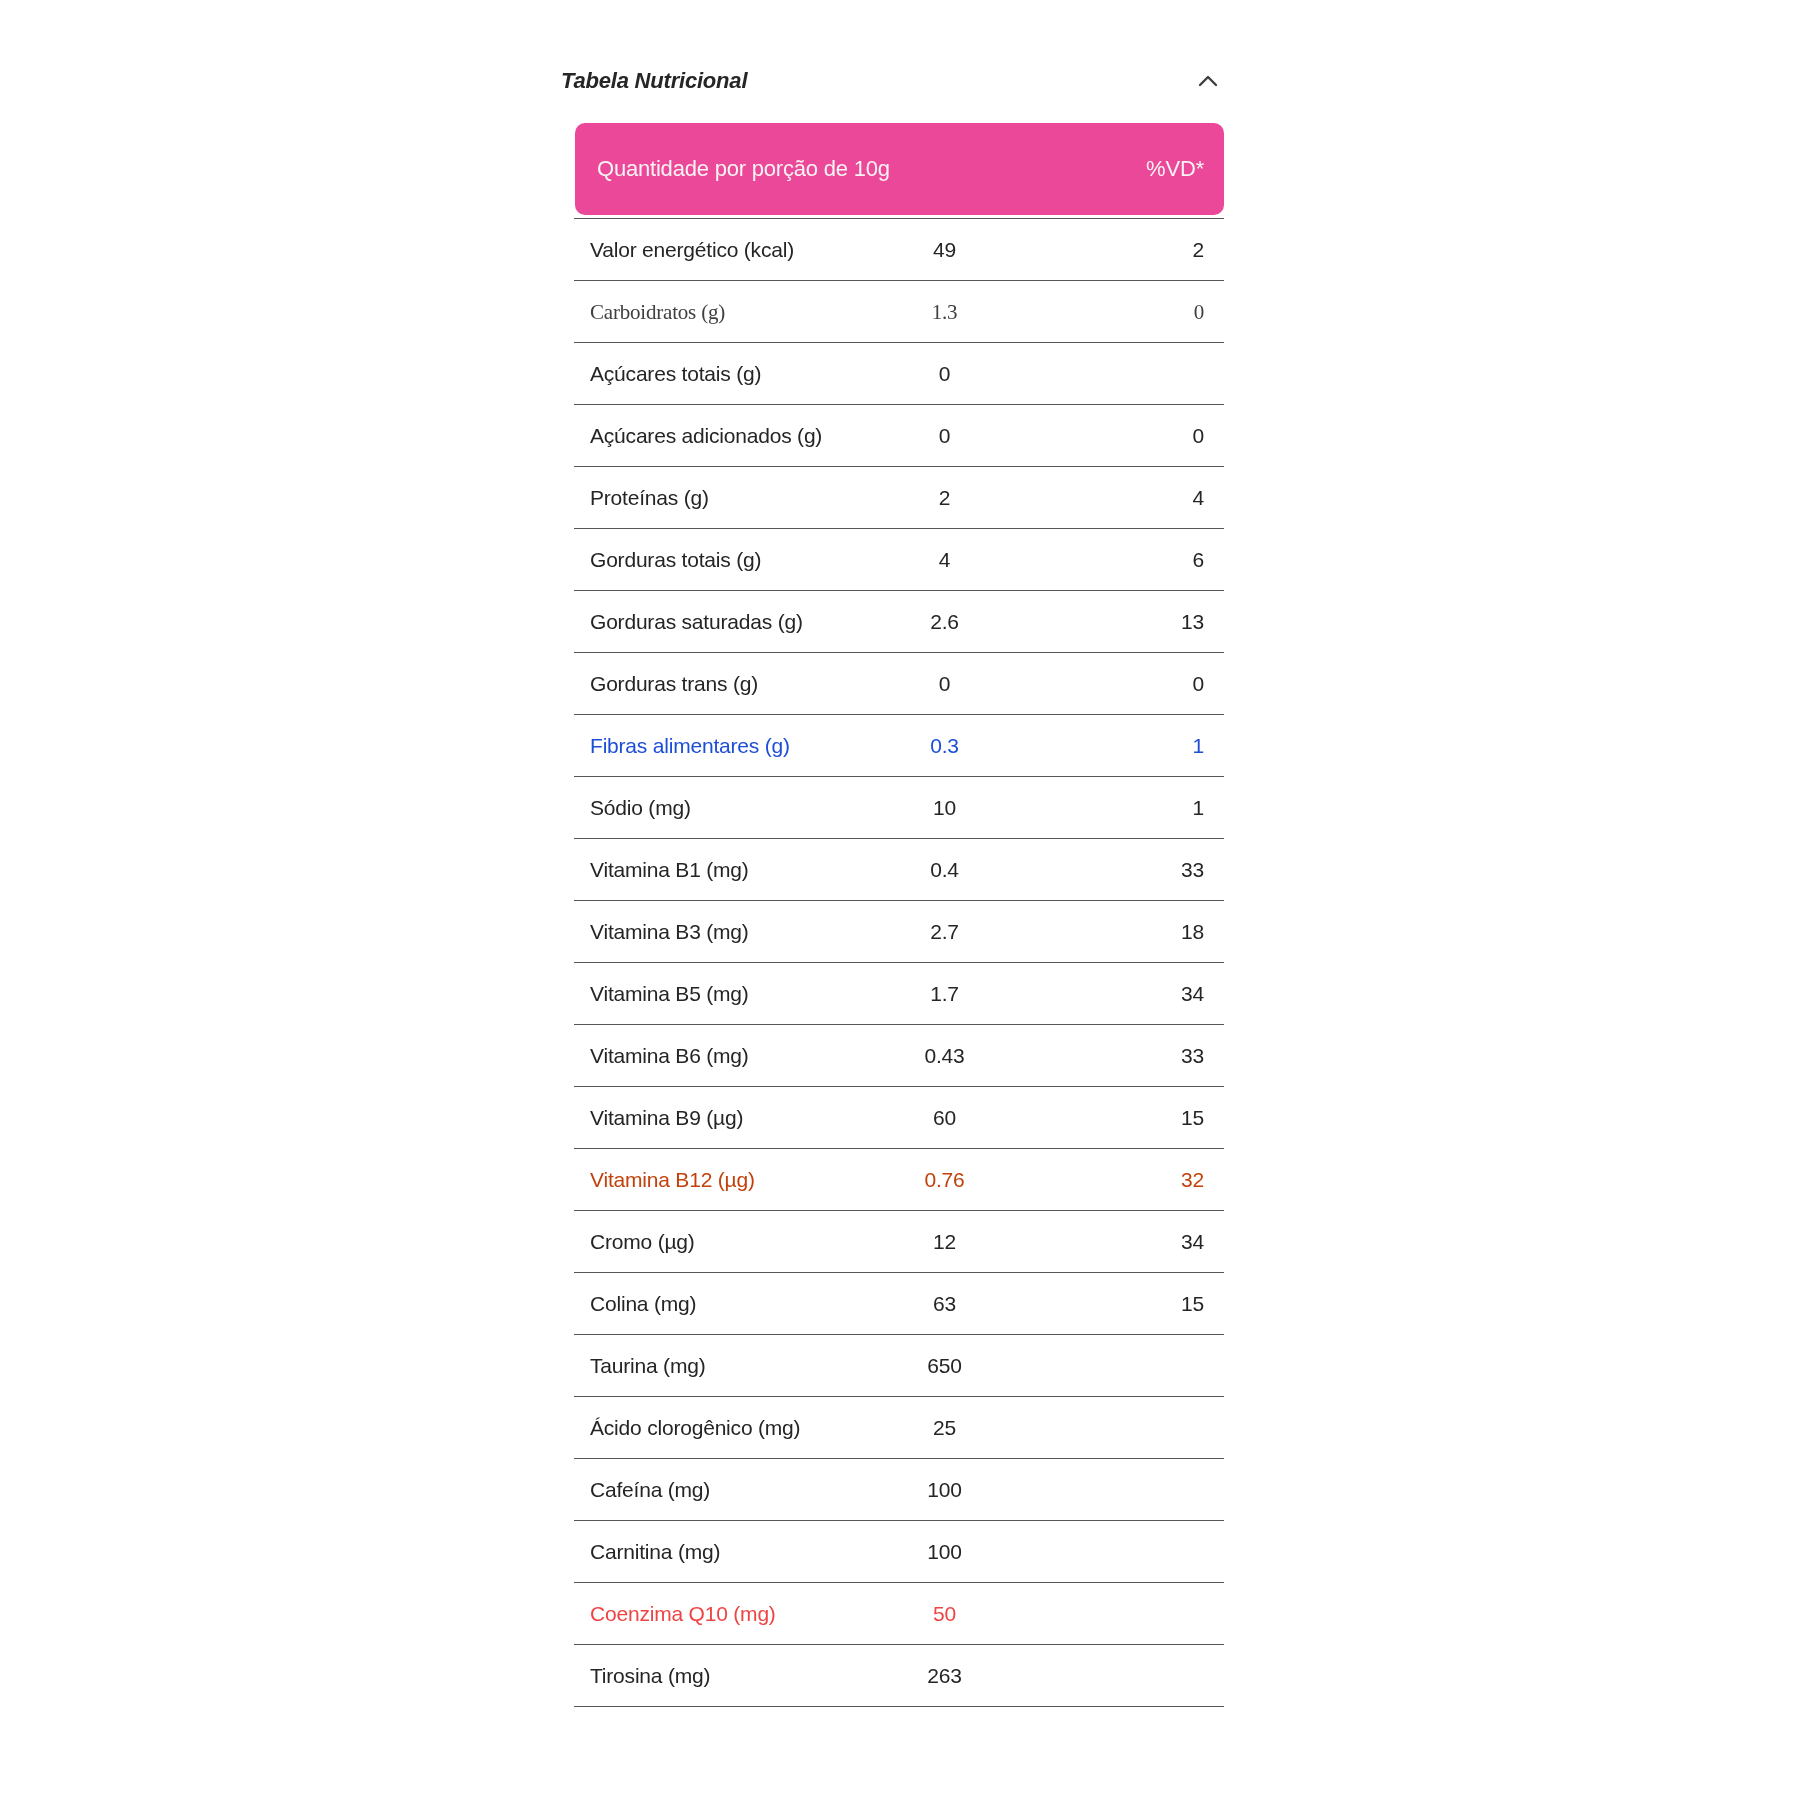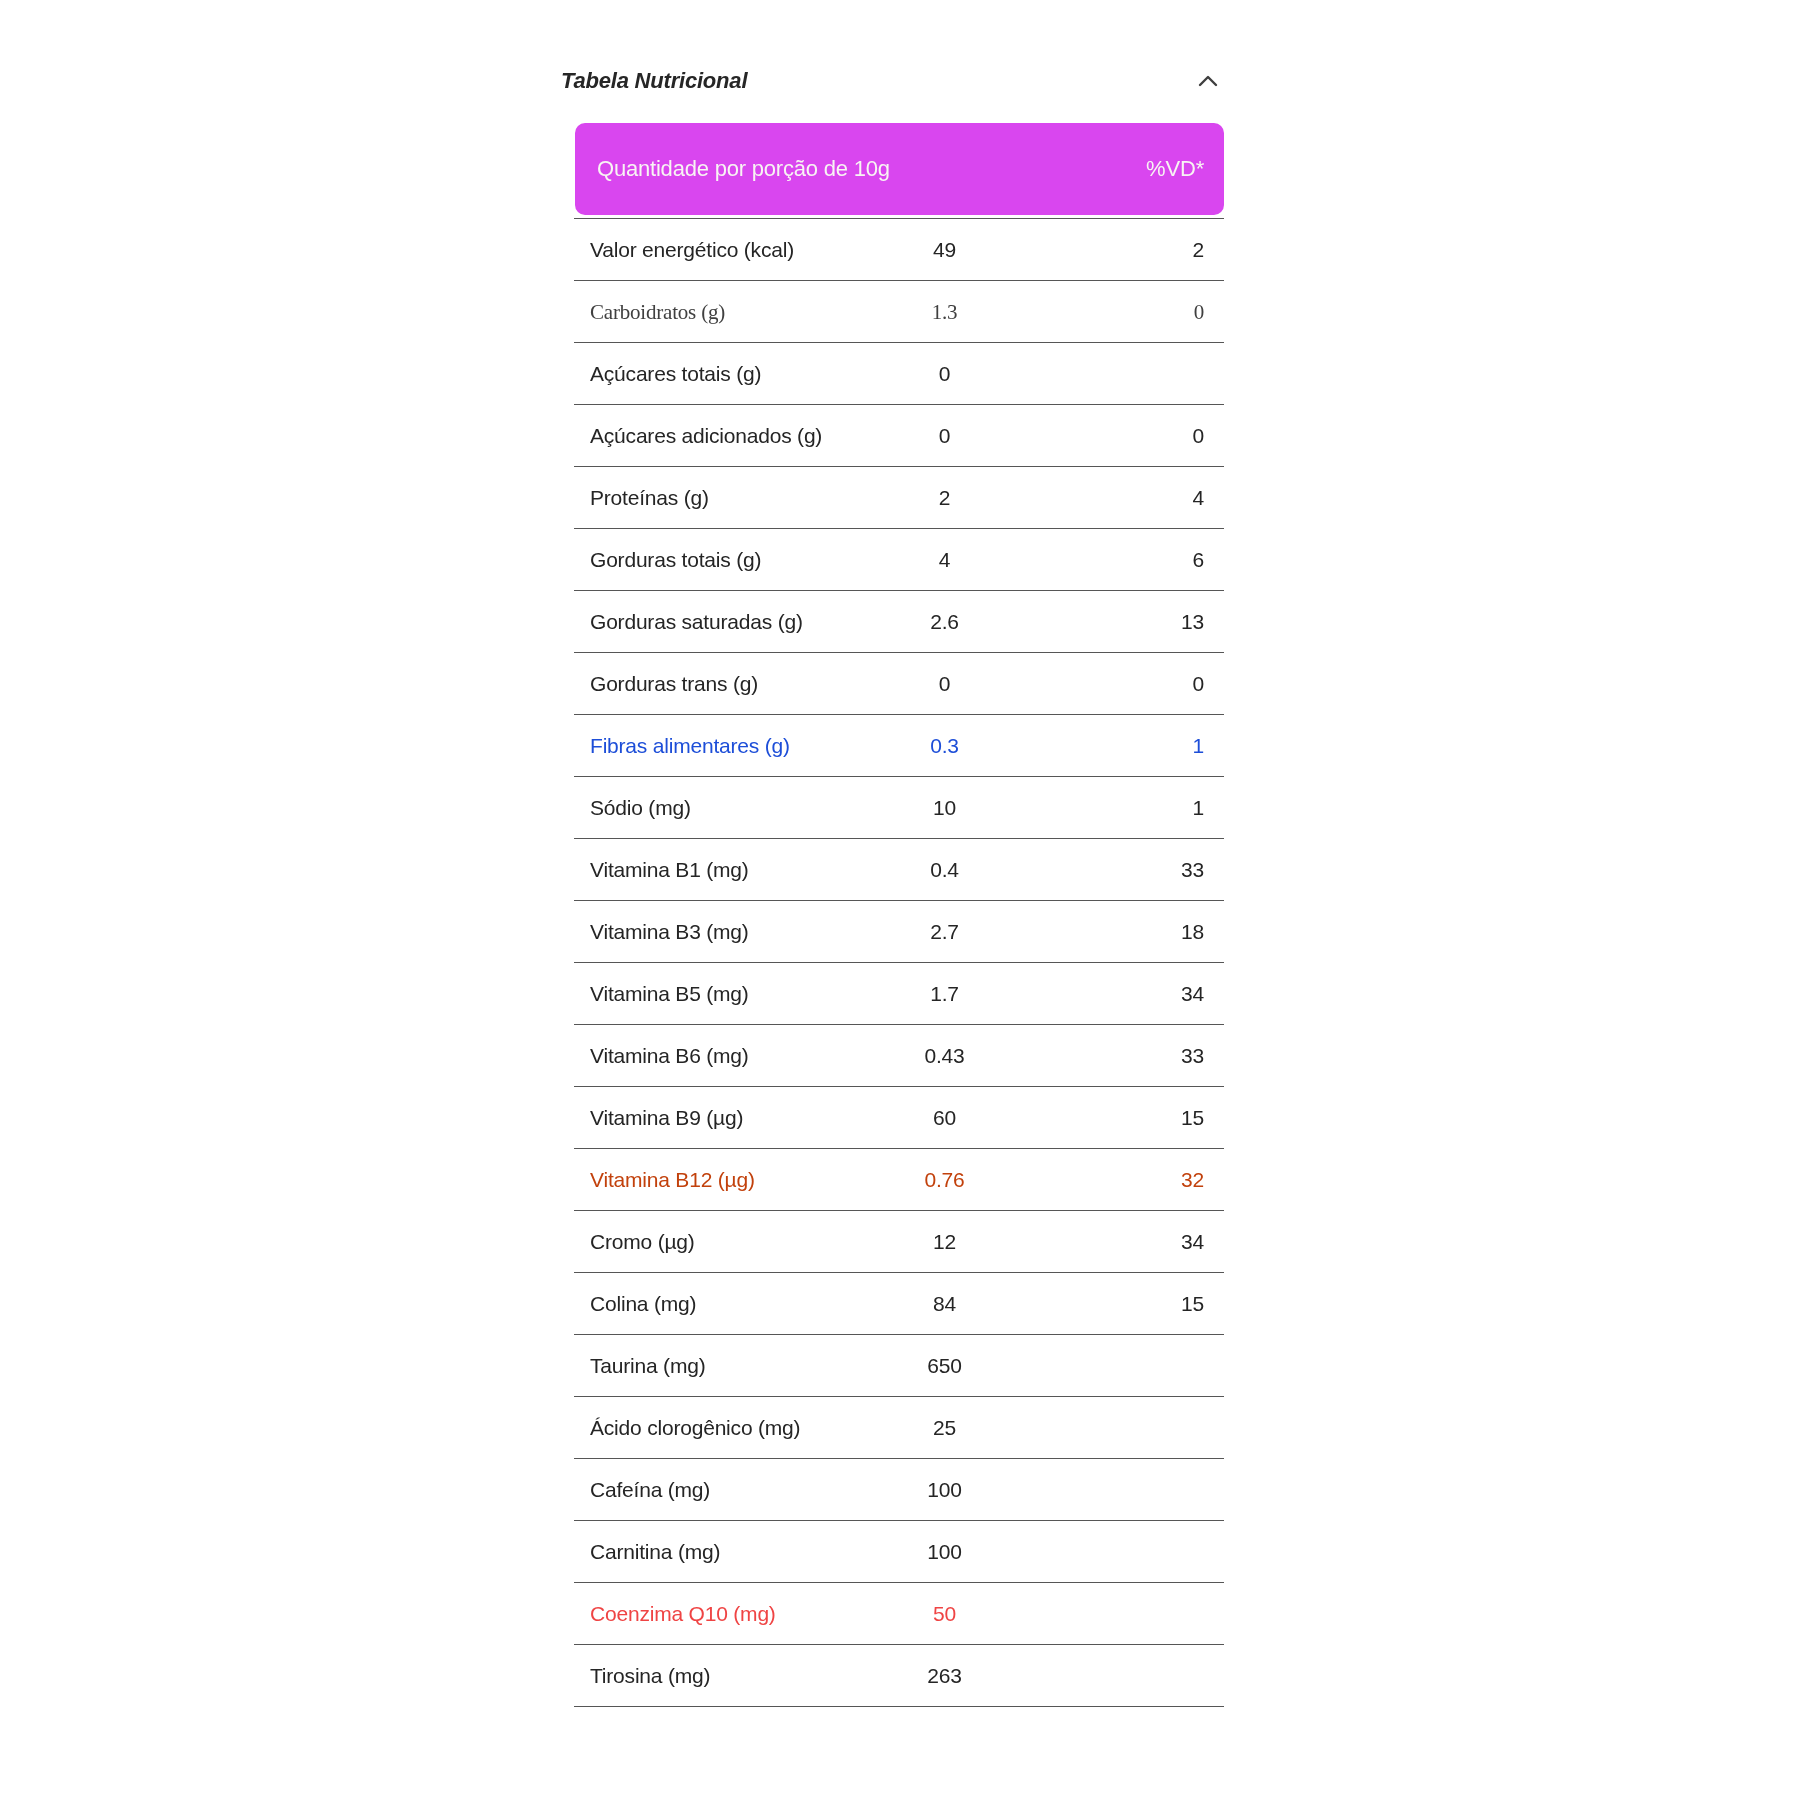--- a/index.html
+++ b/index.html
@@ -99,21 +99,21 @@
 
   <div class="head">
     <h2>Tabela Nutricional</h2>
     <span class="chev">
       <svg width="20" height="12" viewBox="0 0 20 12" aria-hidden="true">
         <polyline points="2,10 10,2 18,10" fill="none" stroke="#3f3f3f" stroke-width="2.4" stroke-linecap="round" stroke-linejoin="round"></polyline>
       </svg>
     </span>
   </div>
 
-  <div class="bar" id="bar" style="background: #d946ef; color: rgb(248, 244, 243);">
+  <div class="bar" id="bar" style="background: #ec4899; color: rgb(248, 244, 243);">
     <span>Quantidade por porção de 10g</span>
     <span>%VD*</span>
   </div>
 
   <div class="rows" id="rows" style="border-top-color: rgb(86, 86, 86);">
       <div class="row" style="border-bottom-color: rgb(86, 86, 86); color: rgb(37, 37, 37);">
         <span class="lbl">Valor energético (kcal)</span>
         <span class="amt">49</span>
         <span class="vd">2</span>
       </div>
@@ -192,21 +192,21 @@
         <span class="amt">0.76</span>
         <span class="vd">32</span>
       </div>
       <div class="row" style="border-bottom-color: rgb(86, 86, 86); color: rgb(37, 37, 37);">
         <span class="lbl">Cromo (µg)</span>
         <span class="amt">12</span>
         <span class="vd">34</span>
       </div>
       <div class="row" style="border-bottom-color: rgb(86, 86, 86); color: rgb(37, 37, 37);">
         <span class="lbl">Colina (mg)</span>
-        <span class="amt">84</span>
+        <span class="amt">63</span>
         <span class="vd">15</span>
       </div>
       <div class="row" style="border-bottom-color: rgb(86, 86, 86); color: rgb(37, 37, 37);">
         <span class="lbl">Taurina (mg)</span>
         <span class="amt">650</span>
         <span class="vd"></span>
       </div>
       <div class="row" style="border-bottom-color: rgb(86, 86, 86); color: rgb(37, 37, 37);">
         <span class="lbl">Ácido clorogênico (mg)</span>
         <span class="amt">25</span>

